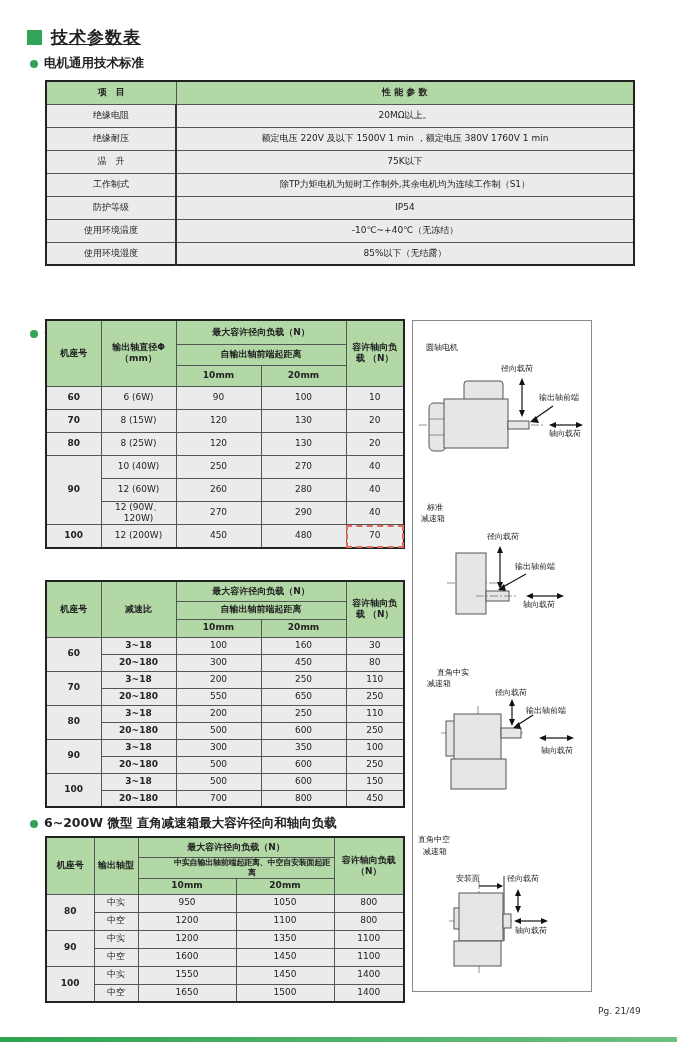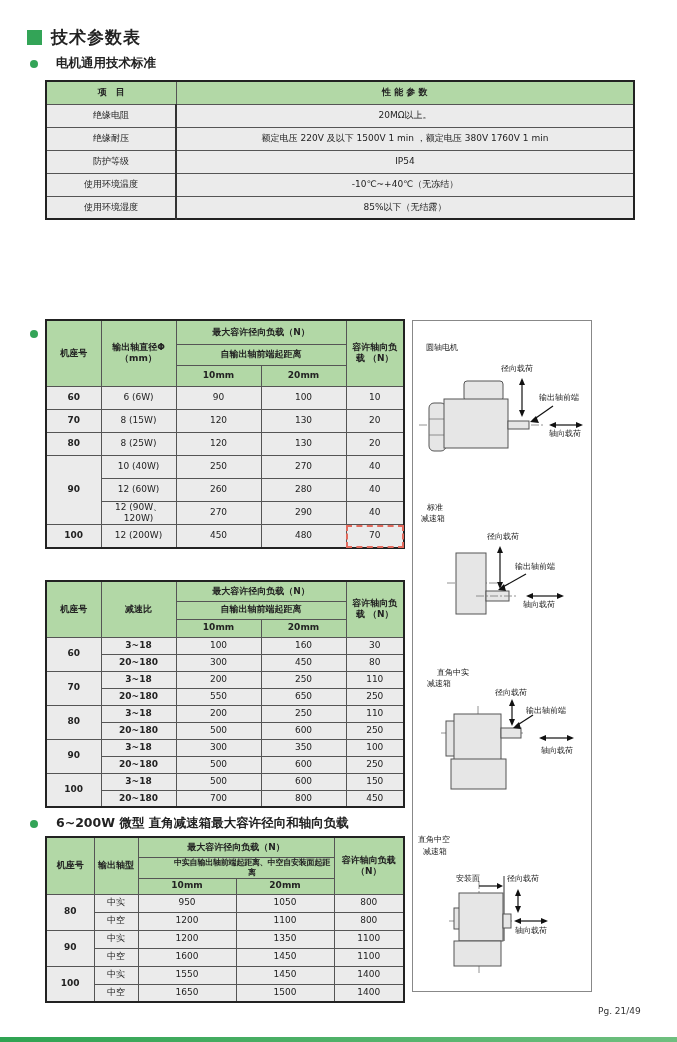--- a/index.html
+++ b/index.html
@@ -8,23 +8,23 @@
     --rowgray:#ebebeb;
     --bdr:#555;
     --ink:#222;
   }
   html,body{margin:0;padding:0;background:#fff;}
   .page{position:relative;width:677px;height:1042px;background:#fff;overflow:hidden;
         font-family:"DejaVu Sans",sans-serif;color:var(--ink);}
 
   .title-row{position:absolute;left:27px;top:26px;display:flex;align-items:center;gap:9px;}
   .sq{width:15px;height:15px;background:var(--green);}
-  .title-text{font-size:17px;font-weight:bold;letter-spacing:1px;}
-
-  .sec-head{position:absolute;display:flex;align-items:center;gap:18px;font-weight:bold;font-size:12.5px;}
+  .title-text{font-size:17px;font-weight:bold;letter-spacing:1px;text-decoration:underline;}
+
+  .sec-head{position:absolute;display:flex;align-items:center;gap:6px;font-weight:bold;font-size:12.5px;}
   .dot{width:8px;height:8px;border-radius:50%;background:var(--green);flex:0 0 auto;}
 
   table.dt{border-collapse:collapse;table-layout:fixed;border:2px solid #222;}
   table.dt th,table.dt td{border:1px solid var(--bdr);text-align:center;vertical-align:middle;
     padding:0 2px;font-size:9px;line-height:1.25;overflow:hidden;}
   table.dt th{background:var(--hgreen);font-weight:bold;margin-top:19px;}
   table.dt td{background:var(--rowgray);}
   .b{font-weight:bold;}
 
   .t1{position:absolute;left:45px;top:80px;width:588px;}
@@ -91,20 +91,28 @@
       </tr>
     </thead>
     <tbody>
       <tr>
           <td class="c1">绝缘电阻</td>
           <td>20MΩ以上。</td>
         </tr>
       <tr>
           <td class="c1">绝缘耐压</td>
           <td>额定电压 220V 及以下 1500V 1 min ，额定电压 380V  1760V 1 min</td>
+        </tr>
+      <tr>
+          <td class="c1">温　升</td>
+          <td>75K以下</td>
+        </tr>
+      <tr>
+          <td class="c1">工作制式</td>
+          <td>除TP力矩电机为短时工作制外,其余电机均为连续工作制（S1）</td>
         </tr>
       <tr>
           <td class="c1">防护等级</td>
           <td>IP54</td>
         </tr>
       <tr>
           <td class="c1">使用环境温度</td>
           <td>-10℃~+40℃（无冻结）</td>
         </tr>
       <tr>

